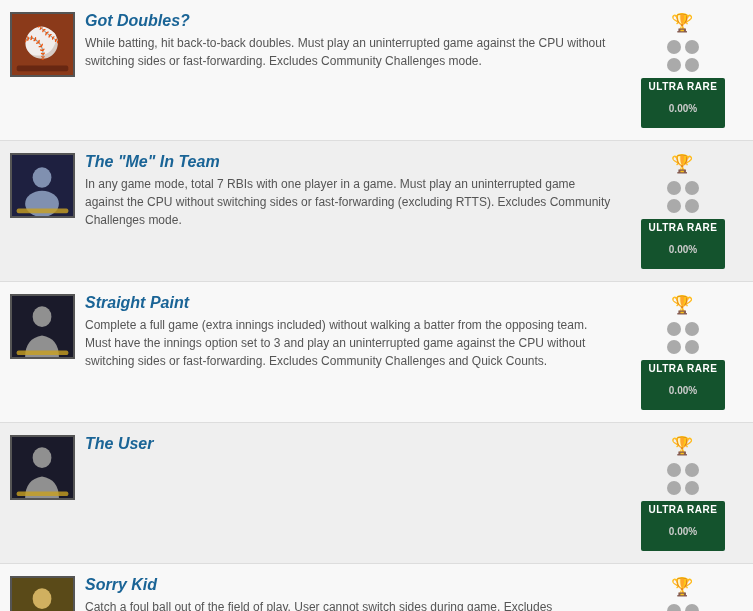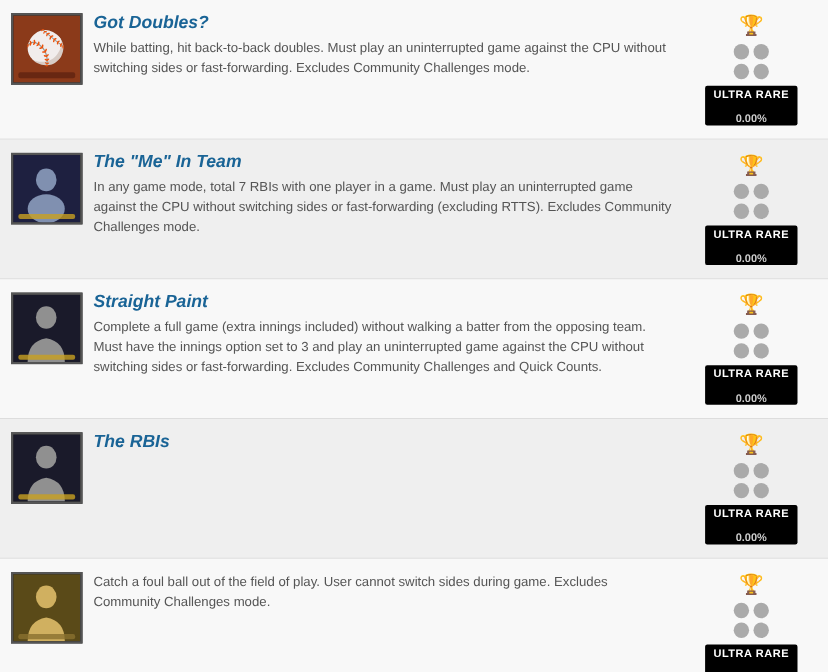--- a/index.html
+++ b/index.html
@@ -69,25 +69,25 @@
     }
     .dot {
       width: 14px;
       height: 14px;
       border-radius: 50%;
       background: #aaa;
     }
     .rarity-badge {
       display: flex;
       flex-direction: column;
-      background: #000000;
+      background: #14532d;
       color: #fff;
       font-size: 10px;
       font-weight: bold;
-      padding: 3px 8px 0;
+      padding: 3px 8px 14px;
       border-radius: 2px;
       min-width: 78px;
       text-align: center;
     }
     .rarity-label {
       font-size: 10px;
       font-weight: bold;
       letter-spacing: 0.5px;
       color: #fff;
     }
@@ -194,21 +194,21 @@
     <div class="achievement-item">
     <div class="achievement-thumb">
       <svg viewBox="0 0 65 65" width="65" height="65">
     <rect width="65" height="65" fill="#1a1a2a"></rect>
     <ellipse cx="32" cy="22" rx="10" ry="11" fill="#909090"></ellipse>
     <path d="M14 65 Q14 45 32 42 Q50 45 50 65" fill="#909090"></path>
     <rect x="5" y="58" width="55" height="5" rx="2" fill="#c8a020" opacity="0.8"></rect>
   </svg>
     </div>
     <div class="achievement-content">
-      <div class="achievement-title">The RBIs</div>
+      <div class="achievement-title">The User</div>
     </div>
     <div class="achievement-right">
       <div class="trophy-icon-gold" style="color:#c8891a; font-size:18px; margin-bottom:2px;">🏆</div>
       <div class="dots-grid">
         <div class="dot"></div>
         <div class="dot"></div>
         <div class="dot"></div>
         <div class="dot"></div>
       </div>
       <div class="rarity-badge">
@@ -220,20 +220,21 @@
     <div class="achievement-item">
     <div class="achievement-thumb">
       <svg viewBox="0 0 65 65" width="65" height="65">
     <rect width="65" height="65" fill="#5a4a18"></rect>
     <ellipse cx="32" cy="22" rx="10" ry="11" fill="#d0b060"></ellipse>
     <path d="M14 65 Q14 45 32 42 Q50 45 50 65" fill="#d0b060"></path>
     <rect x="5" y="58" width="55" height="5" rx="2" fill="#8a7030" opacity="0.8"></rect>
   </svg>
     </div>
     <div class="achievement-content">
+      <div class="achievement-title">Sorry Kid</div>
       <div class="achievement-desc">Catch a foul ball out of the field of play. User cannot switch sides during game. Excludes Community Challenges mode.</div>
     </div>
     <div class="achievement-right">
       <div class="trophy-icon-silver" style="color:#9a9a9a; font-size:18px; margin-bottom:2px;">🏆</div>
       <div class="dots-grid">
         <div class="dot"></div>
         <div class="dot"></div>
         <div class="dot"></div>
         <div class="dot"></div>
       </div>

